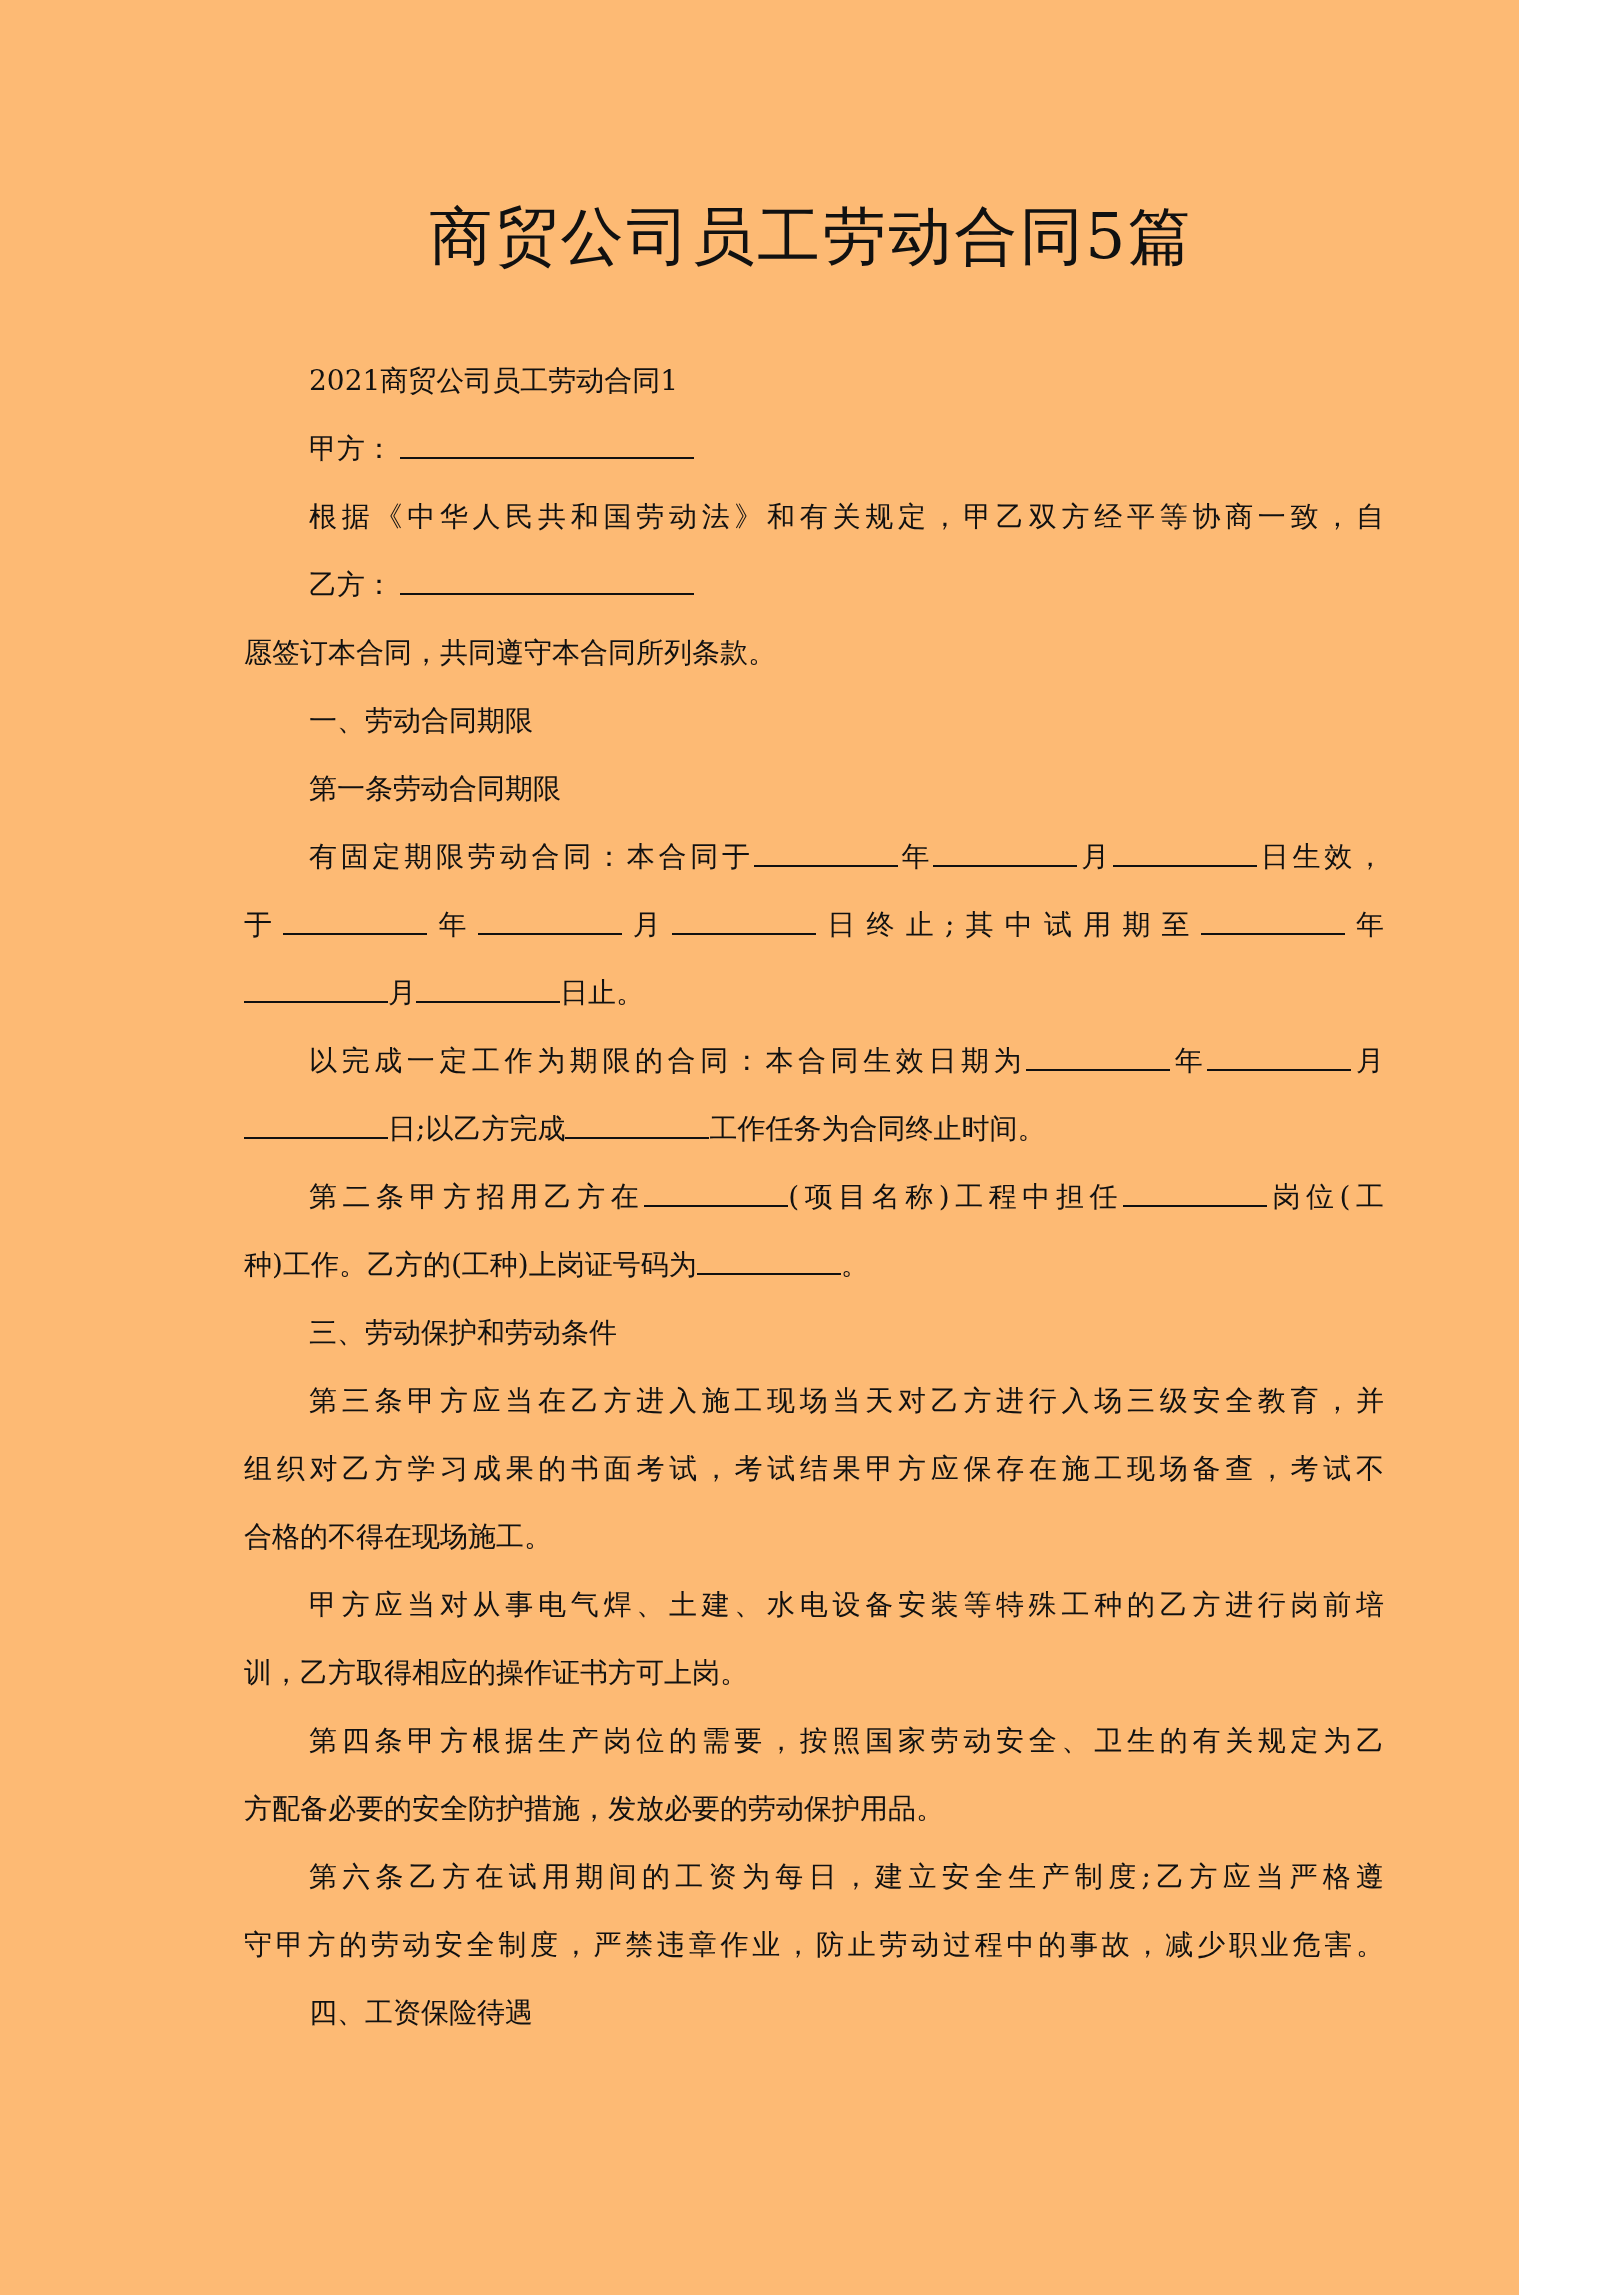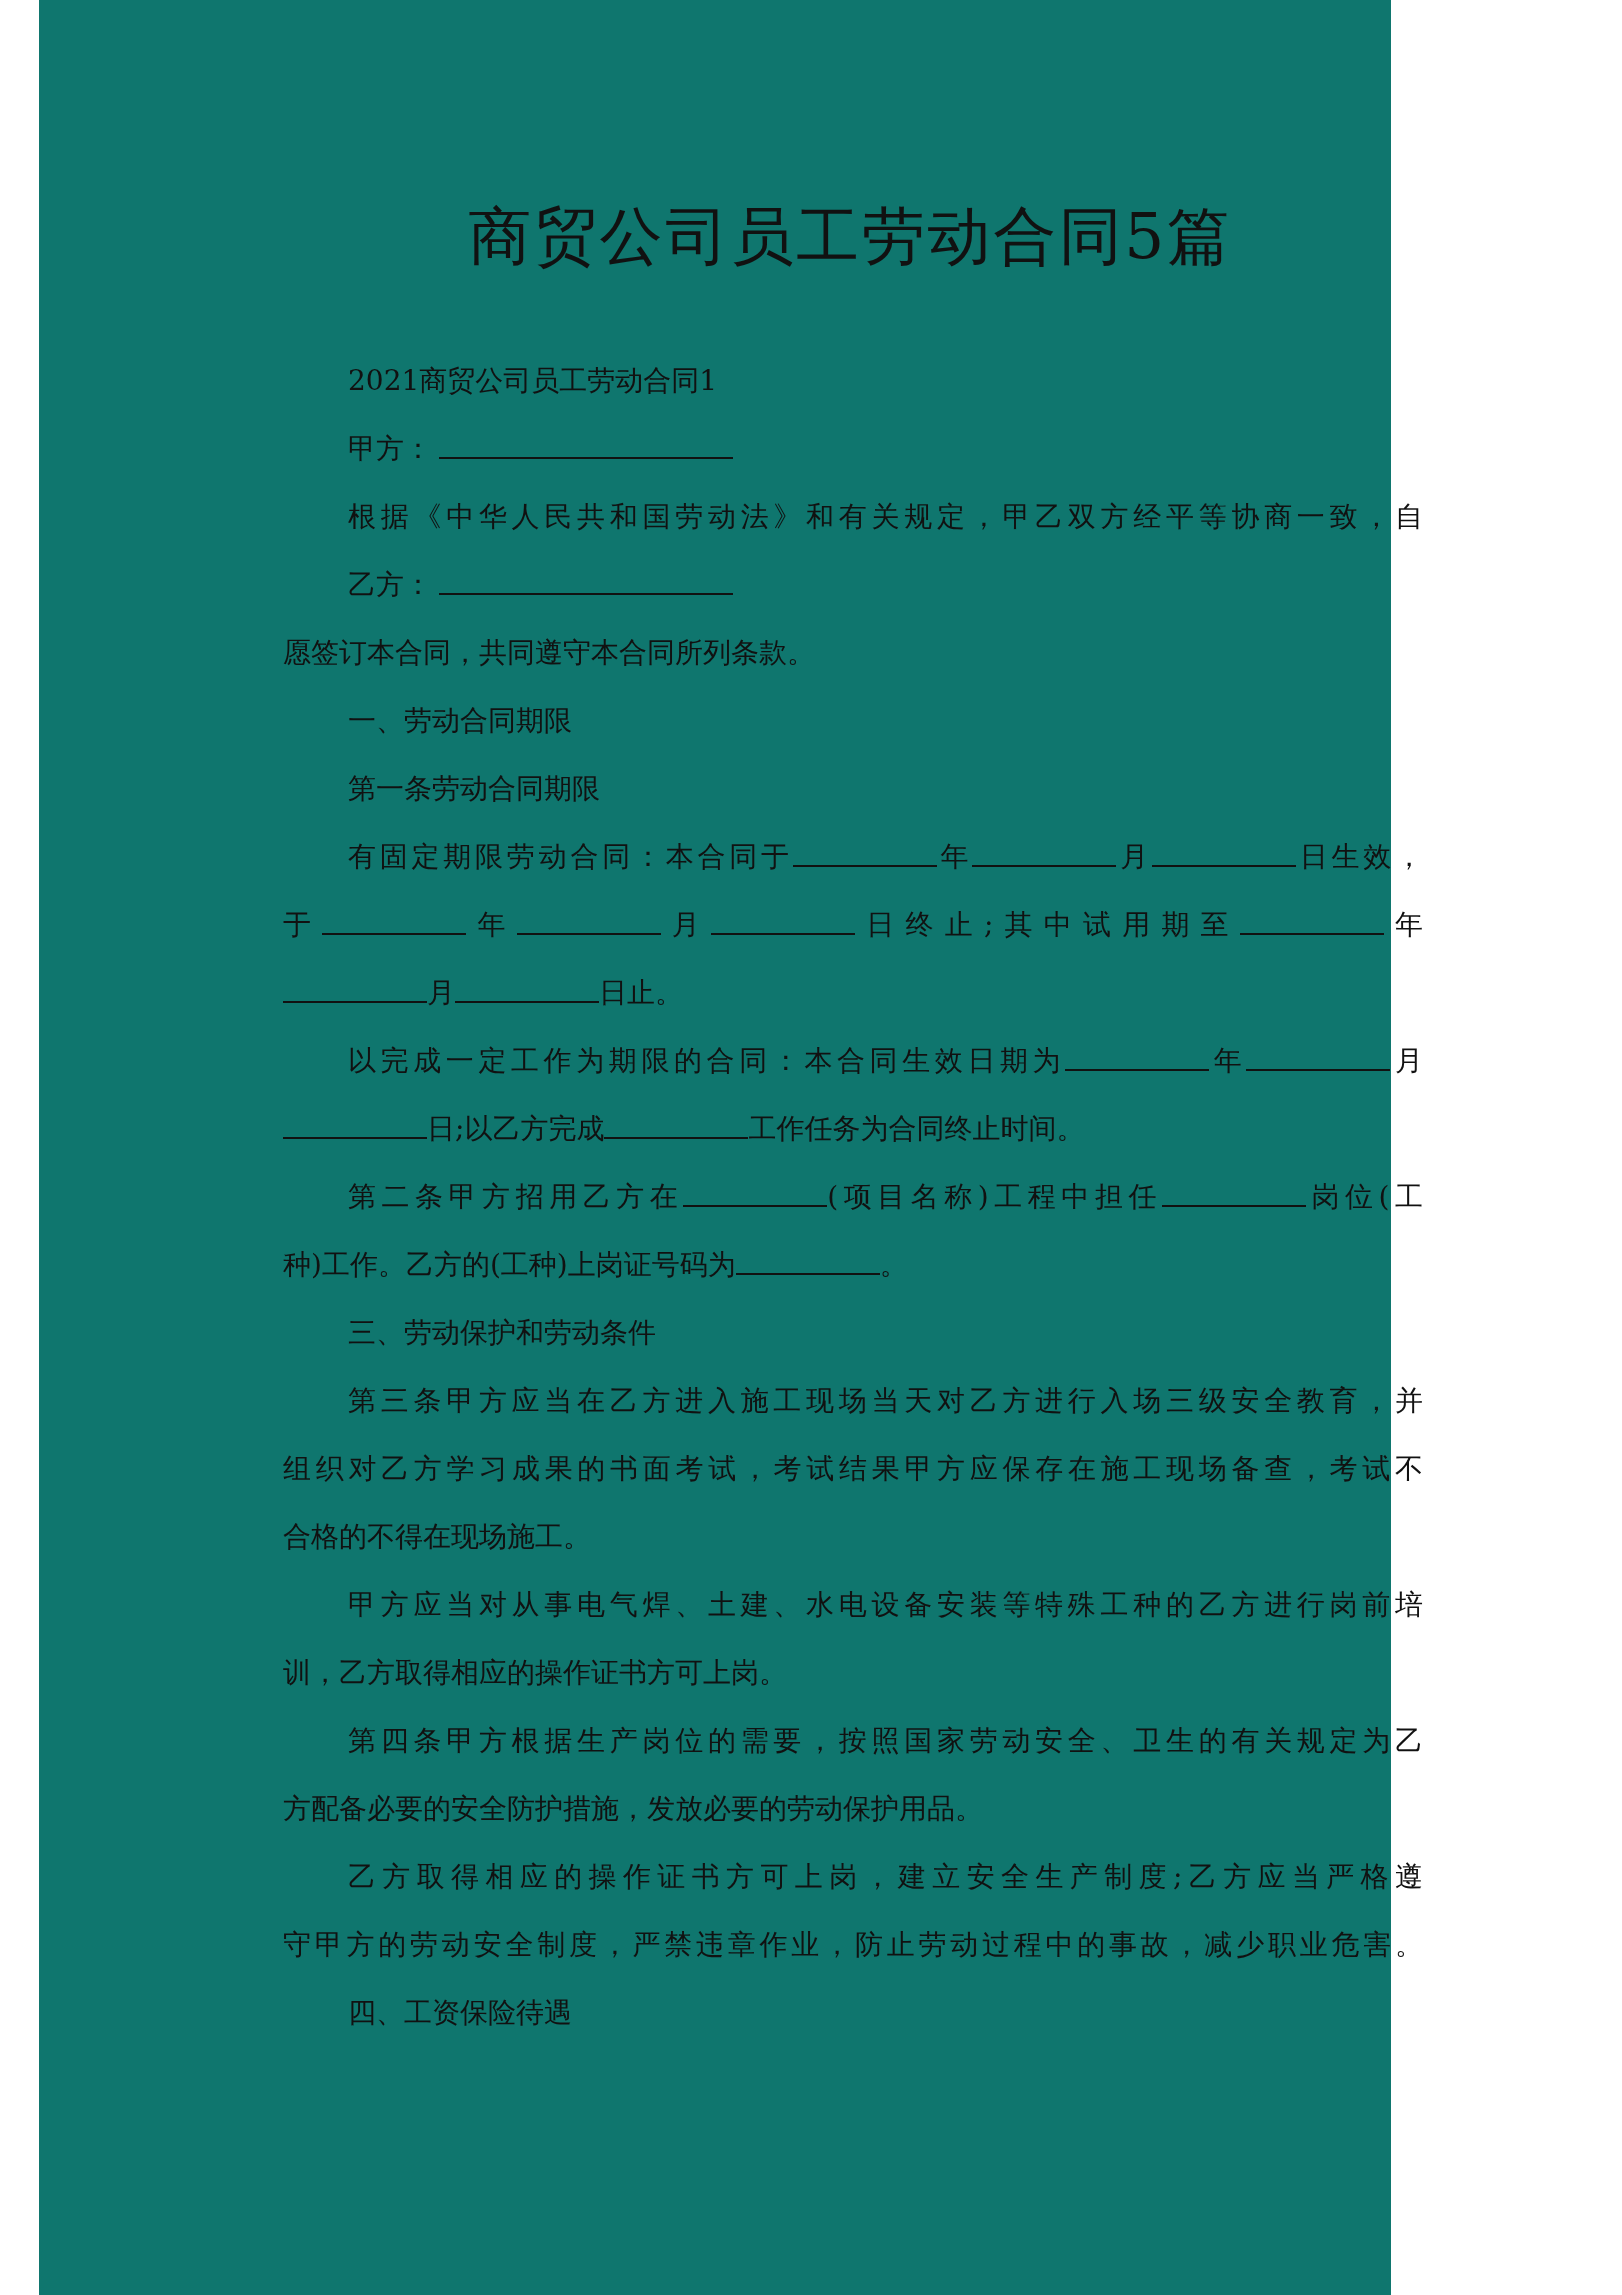--- a/index.html
+++ b/index.html
@@ -1,18 +1,18 @@
 <!DOCTYPE html>
 <html style="font-size:10.5px"><head>
 <meta charset="utf-8">
 <style>
   html, body { margin: 0; padding: 0; background: #ffffff; }
   body { width: 1623px; height: 2295px; position: relative; overflow: hidden;
          font-family: "DejaVu Serif", "Liberation Serif", serif; color: #111111; }
-  .page { position: absolute; left: 0; top: 0; width: 1352px; height: 2295px; background: #0f766e; margin-left: 39px; }
+  .page { position: absolute; left: 0; top: 0; width: 1519px; height: 2295px; background: #fdba74; }
   .title { position: absolute; left: 0; width: 1623px; top: 191px; text-align: center;
            font-size: 63px; line-height: 92px; letter-spacing: 2.6px; font-weight: normal; }
   .body { position: absolute; left: 244px; top: 347px; width: 1140px; }
   .line { height: 68px; line-height: 68px; font-size: 28px; white-space: nowrap; }
   .indent { padding-left: 65px; }
   .just { text-align: justify; text-align-last: justify; }
   .blank { display: inline-block; border-bottom: 2px solid #111; height: 26px; vertical-align: -1.3px; }
   .b-party { width: 294px; margin-left: 6.5px; }
   .b-short { width: 144px; }
 </style>
@@ -66,19 +66,19 @@
     <div class="line indent just">第三条甲方应当在乙方进入施工现场当天对乙方进行入场三级安全教育，并</div>
     <div class="line just">组织对乙方学习成果的书面考试，考试结果甲方应保存在施工现场备查，考试不</div>
     <div class="line">合格的不得在现场施工。</div>
 
     <div class="line indent just">甲方应当对从事电气焊、土建、水电设备安装等特殊工种的乙方进行岗前培</div>
     <div class="line">训，乙方取得相应的操作证书方可上岗。</div>
 
     <div class="line indent just">第四条甲方根据生产岗位的需要，按照国家劳动安全、卫生的有关规定为乙</div>
     <div class="line">方配备必要的安全防护措施，发放必要的劳动保护用品。</div>
 
-    <div class="line indent just">乙方取得相应的操作证书方可上岗，建立安全生产制度;乙方应当严格遵</div>
+    <div class="line indent just">第六条乙方在试用期间的工资为每日，建立安全生产制度;乙方应当严格遵</div>
     <div class="line just">守甲方的劳动安全制度，严禁违章作业，防止劳动过程中的事故，减少职业危害。</div>
 
     <div class="line indent">四、工资保险待遇</div>
   </div>
 </div>
 
 
 </body></html>

